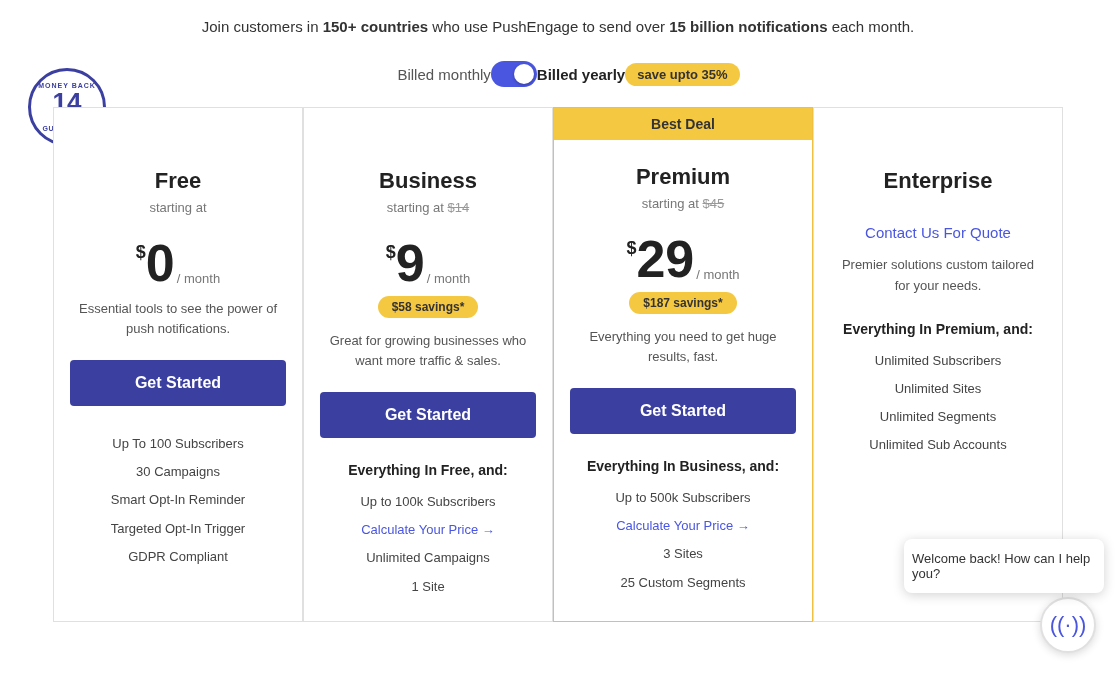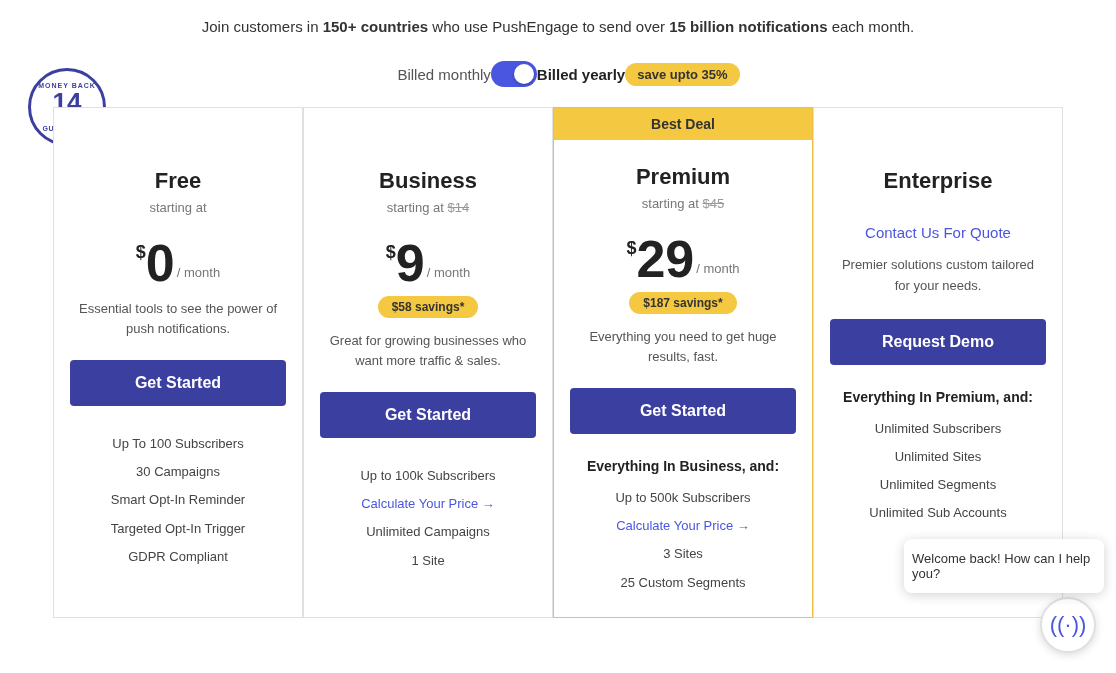--- a/index.html
+++ b/index.html
@@ -177,21 +177,21 @@
     .plan-price .amount {
       font-size: 52px;
       font-weight: 800;
       color: #222;
       line-height: 1;
     }
     .plan-price .period {
       font-size: 13px;
       color: #777;
       align-self: flex-end;
-      margin-bottom: 10px;
+      margin-bottom: 4px;
       margin-left: 2px;
     }
 
     .savings-pill {
       text-align: center;
       margin: 4px 0 10px;
     }
     .savings-pill span {
       background: #f5c842;
       border-radius: 20px;
@@ -365,20 +365,21 @@
         <span class="currency">$</span>
         <span class="amount">9</span>
         <span class="period">/ month</span>
       </div>
       <div class="savings-pill">
         <span>$58 savings*</span>
       </div>
       <div class="plan-description">Great for growing businesses who want more traffic &amp; sales.</div>
       <button class="cta-button">Get Started</button>
       <div class="plan-features">
+        <div class="features-heading">Everything In Free, and:</div>
         <div class="feature-item">Up to 100k Subscribers</div>
         <div class="feature-item link">Calculate Your Price →</div>
         <div class="feature-item">Unlimited Campaigns</div>
         <div class="feature-item">1 Site</div>
       </div>
     </div>
 
     <div class="plan-card premium">
       <div class="best-deal-banner">Best Deal</div>
       <div class="plan-header">
@@ -407,21 +408,20 @@
       </div>
     </div>
 
     <div class="plan-card">
       <div class="plan-spacer"></div>
       <div class="plan-header">
         <div class="plan-name">Enterprise</div>
       </div>
       <div class="contact-link">Contact Us For Quote</div>
       <div class="enterprise-text">Premier solutions custom tailored for your needs.</div>
-      <button class="cta-button">Request Demo</button>
       <div class="plan-features">
         <div class="features-heading">Everything In Premium, and:</div>
         <div class="feature-item">Unlimited Subscribers</div>
         <div class="feature-item">Unlimited Sites</div>
         <div class="feature-item">Unlimited Segments</div>
         <div class="feature-item">Unlimited Sub Accounts</div>
       </div>
     </div>
 
   </div>

